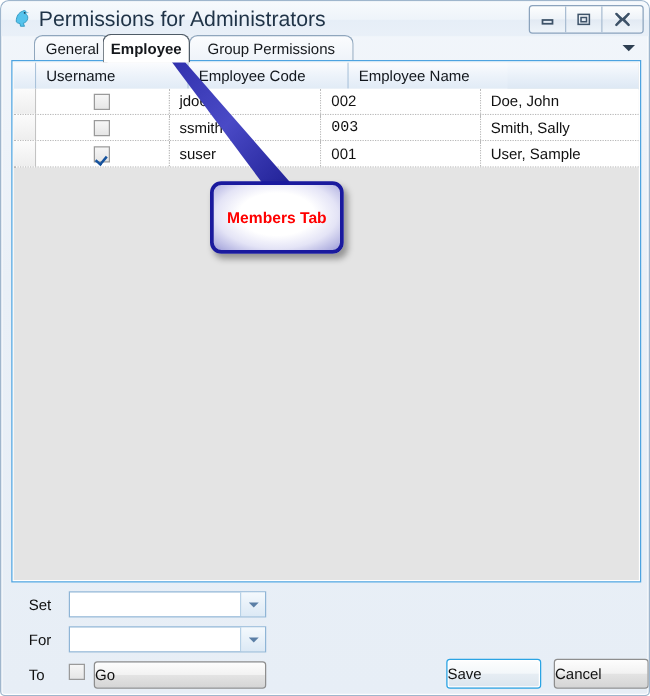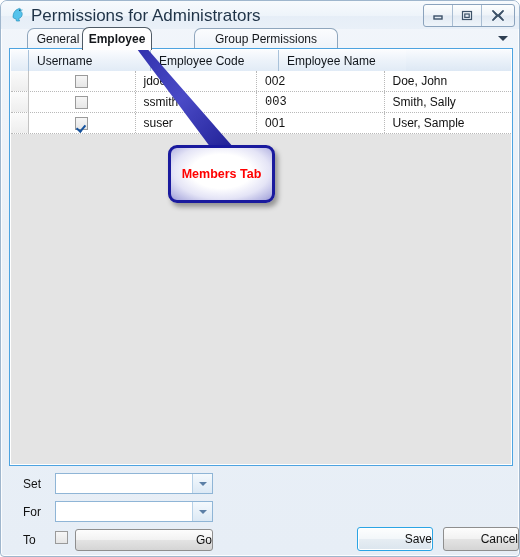--- a/index.html
+++ b/index.html
@@ -189,21 +189,21 @@
     width:19px;display:flex;align-items:center;justify-content:center;
     background:linear-gradient(to bottom,#f4f9fd 0%,#dce9f5 100%);
     border-left:1px solid #b7d1e7;
   }
   .caret-sm{
     width:0;height:0;border-left:4px solid transparent;border-right:4px solid transparent;
     border-top:4px solid #5b7fa6;
   }
   .btn{
     position:absolute;box-sizing:border-box;height:22px;
-    display:flex;align-items:center;justify-content:flex-end;
+    display:flex;align-items:center;justify-content:flex-start;
     font-size:12px;color:#111;
     border:1px solid #8e8e8e;border-radius:3px;
     background:linear-gradient(to bottom,#fdfdfd 0%,#f2f2f2 48%,#e3e3e3 52%,#d5d5d5 100%);
   }
   .btn.default{
     border:1px solid #2ba4e4;
     box-shadow:inset 0 0 0 1px #ffffff;
     background:linear-gradient(to bottom,#fdfefe 0%,#f3f7fa 48%,#e6edf3 52%,#dbe5ee 100%);
   }
   .to-cbox{
@@ -248,21 +248,21 @@
     </div>
   </div>
 
   <div class="tabstrip">
     <div class="tab" style="left:18px;width:62px;">
       <span>General</span>
     </div>
     <div class="tab sel" style="left:73px;width:70px;">
       <span>Employee</span>
     </div>
-    <div class="tab" style="left:142px;width:144px;margin-left:43px;">
+    <div class="tab" style="left:142px;width:132px;">
       <span>Group Permissions</span>
     </div>
     <div class="tabs-dropdown">
       <span class="caret-dn"></span>
     </div>
   </div>
 
   <div class="tabpanel">
     <div class="grid">
 

